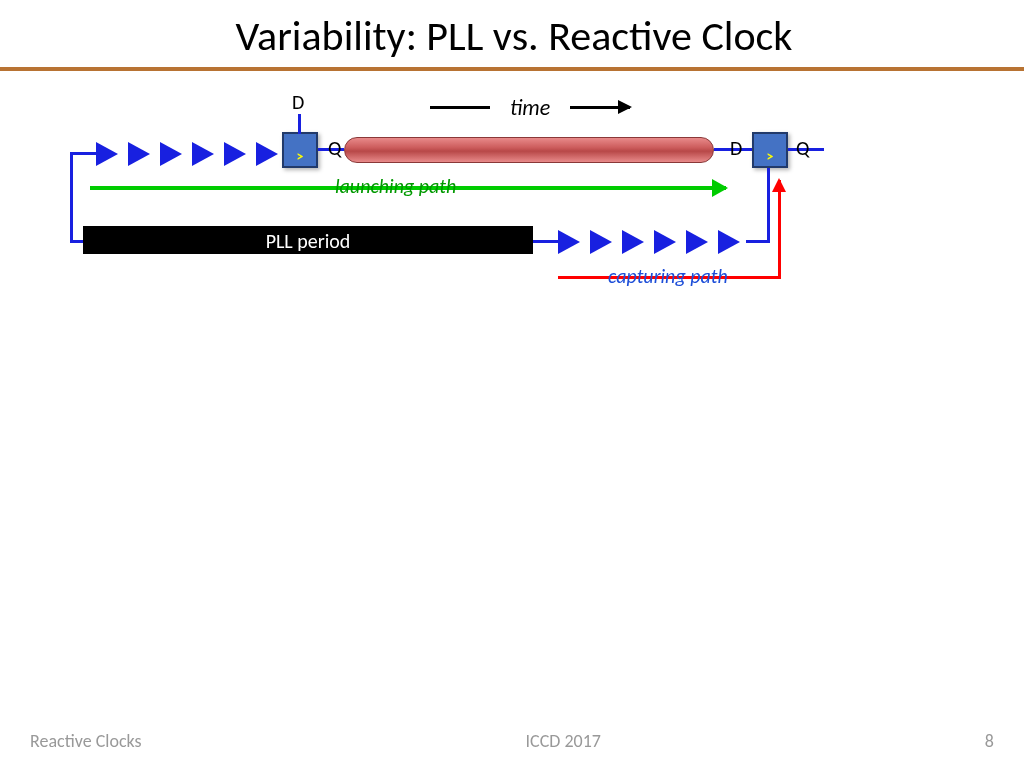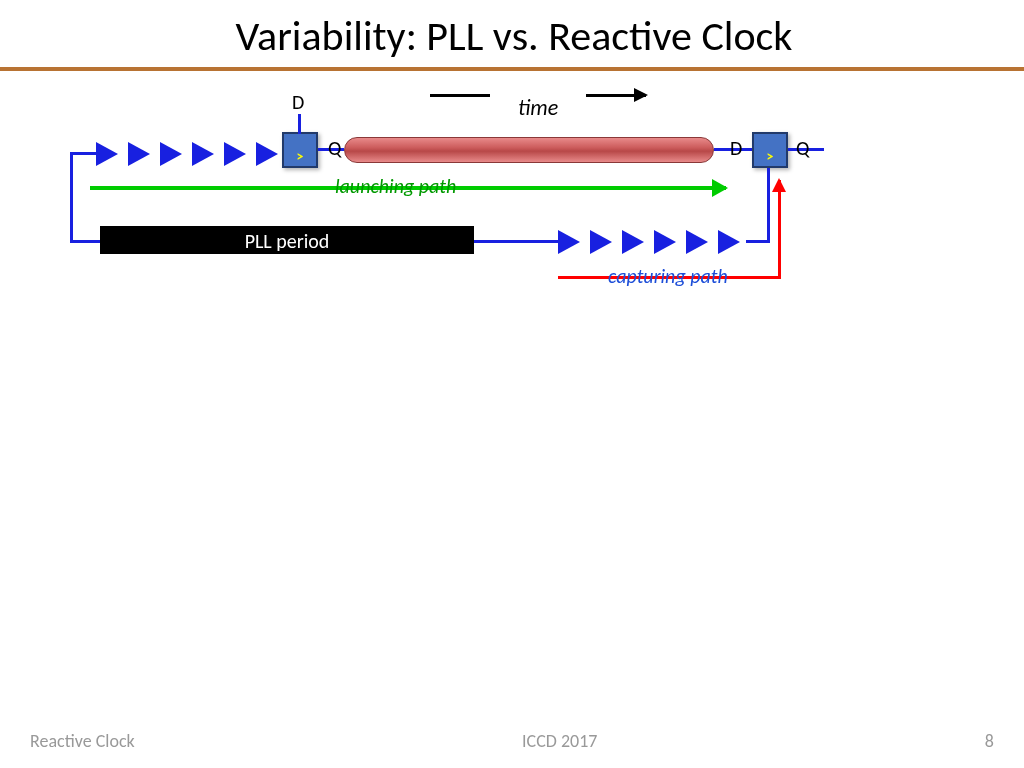--- a/index.html
+++ b/index.html
@@ -75,22 +75,22 @@
   .combo-bar {
     position: absolute;
     height: 26px;
     border-radius: 13px;
     background: linear-gradient(to bottom, #e88a8a 0%, #cc5c5c 40%, #b84848 55%, #e88a8a 100%);
     border: 1px solid #8a3838;
   }
   .time-arrow {
     position: absolute;
     display: flex;
-    align-items: flex-start;
-    gap: 28px;
+    align-items: center;
+    gap: 20px;
     font-style: italic;
     font-size: 22px;
   }
   .arrow-line {
     width: 60px;
     height: 3px;
     background: black;
     position: relative;
   }
   .arrow-line.with-head::after {
@@ -220,21 +220,21 @@
   <div class="ff" style="left:692px; top:52px;">
     <span class="clk">&gt;</span>
   </div>
 
   <div class="wire" style="left:728px; top:68px; width:36px; height:3px;"></div>
   <div class="label label-q" style="left:736px;">Q</div>
 
   <div class="launch-arrow" style="left:30px; top:106px; width:636px;"></div>
   <div class="launch-label" style="left:275px; top:94px;">launching path</div>
 
-  <div class="pll-bar" style="left:40px; top:146px; width:374px;">
+  <div class="pll-bar" style="left:23px; top:146px; width:450px;">
     <span>PLL period</span>
   </div>
 
   <div class="buffer-chain" style="left:498px; top:150px;">
     <div class="buffer"></div>
     <div class="buffer"></div>
     <div class="buffer"></div>
     <div class="buffer"></div>
     <div class="buffer"></div>
     <div class="buffer"></div>
@@ -243,16 +243,16 @@
   <div class="wire" style="left:686px; top:160px; width:24px; height:3px;"></div>
   <div class="wire" style="left:707px; top:88px; width:3px; height:75px;"></div>
 
   <div class="capture-line-h" style="left:498px; top:196px; width:222px;"></div>
   <div class="capture-line-v" style="left:718px; top:100px; height:99px;"></div>
   <div class="capture-label" style="left:548px; top:184px;">capturing path</div>
 
 </div>
 
 <div class="footer">
-  <span>Reactive Clock</span>
+  <span>Reactive Clocks</span>
   <span>ICCD 2017</span>
   <span>8</span>
 </div>
 
 </body></html>

